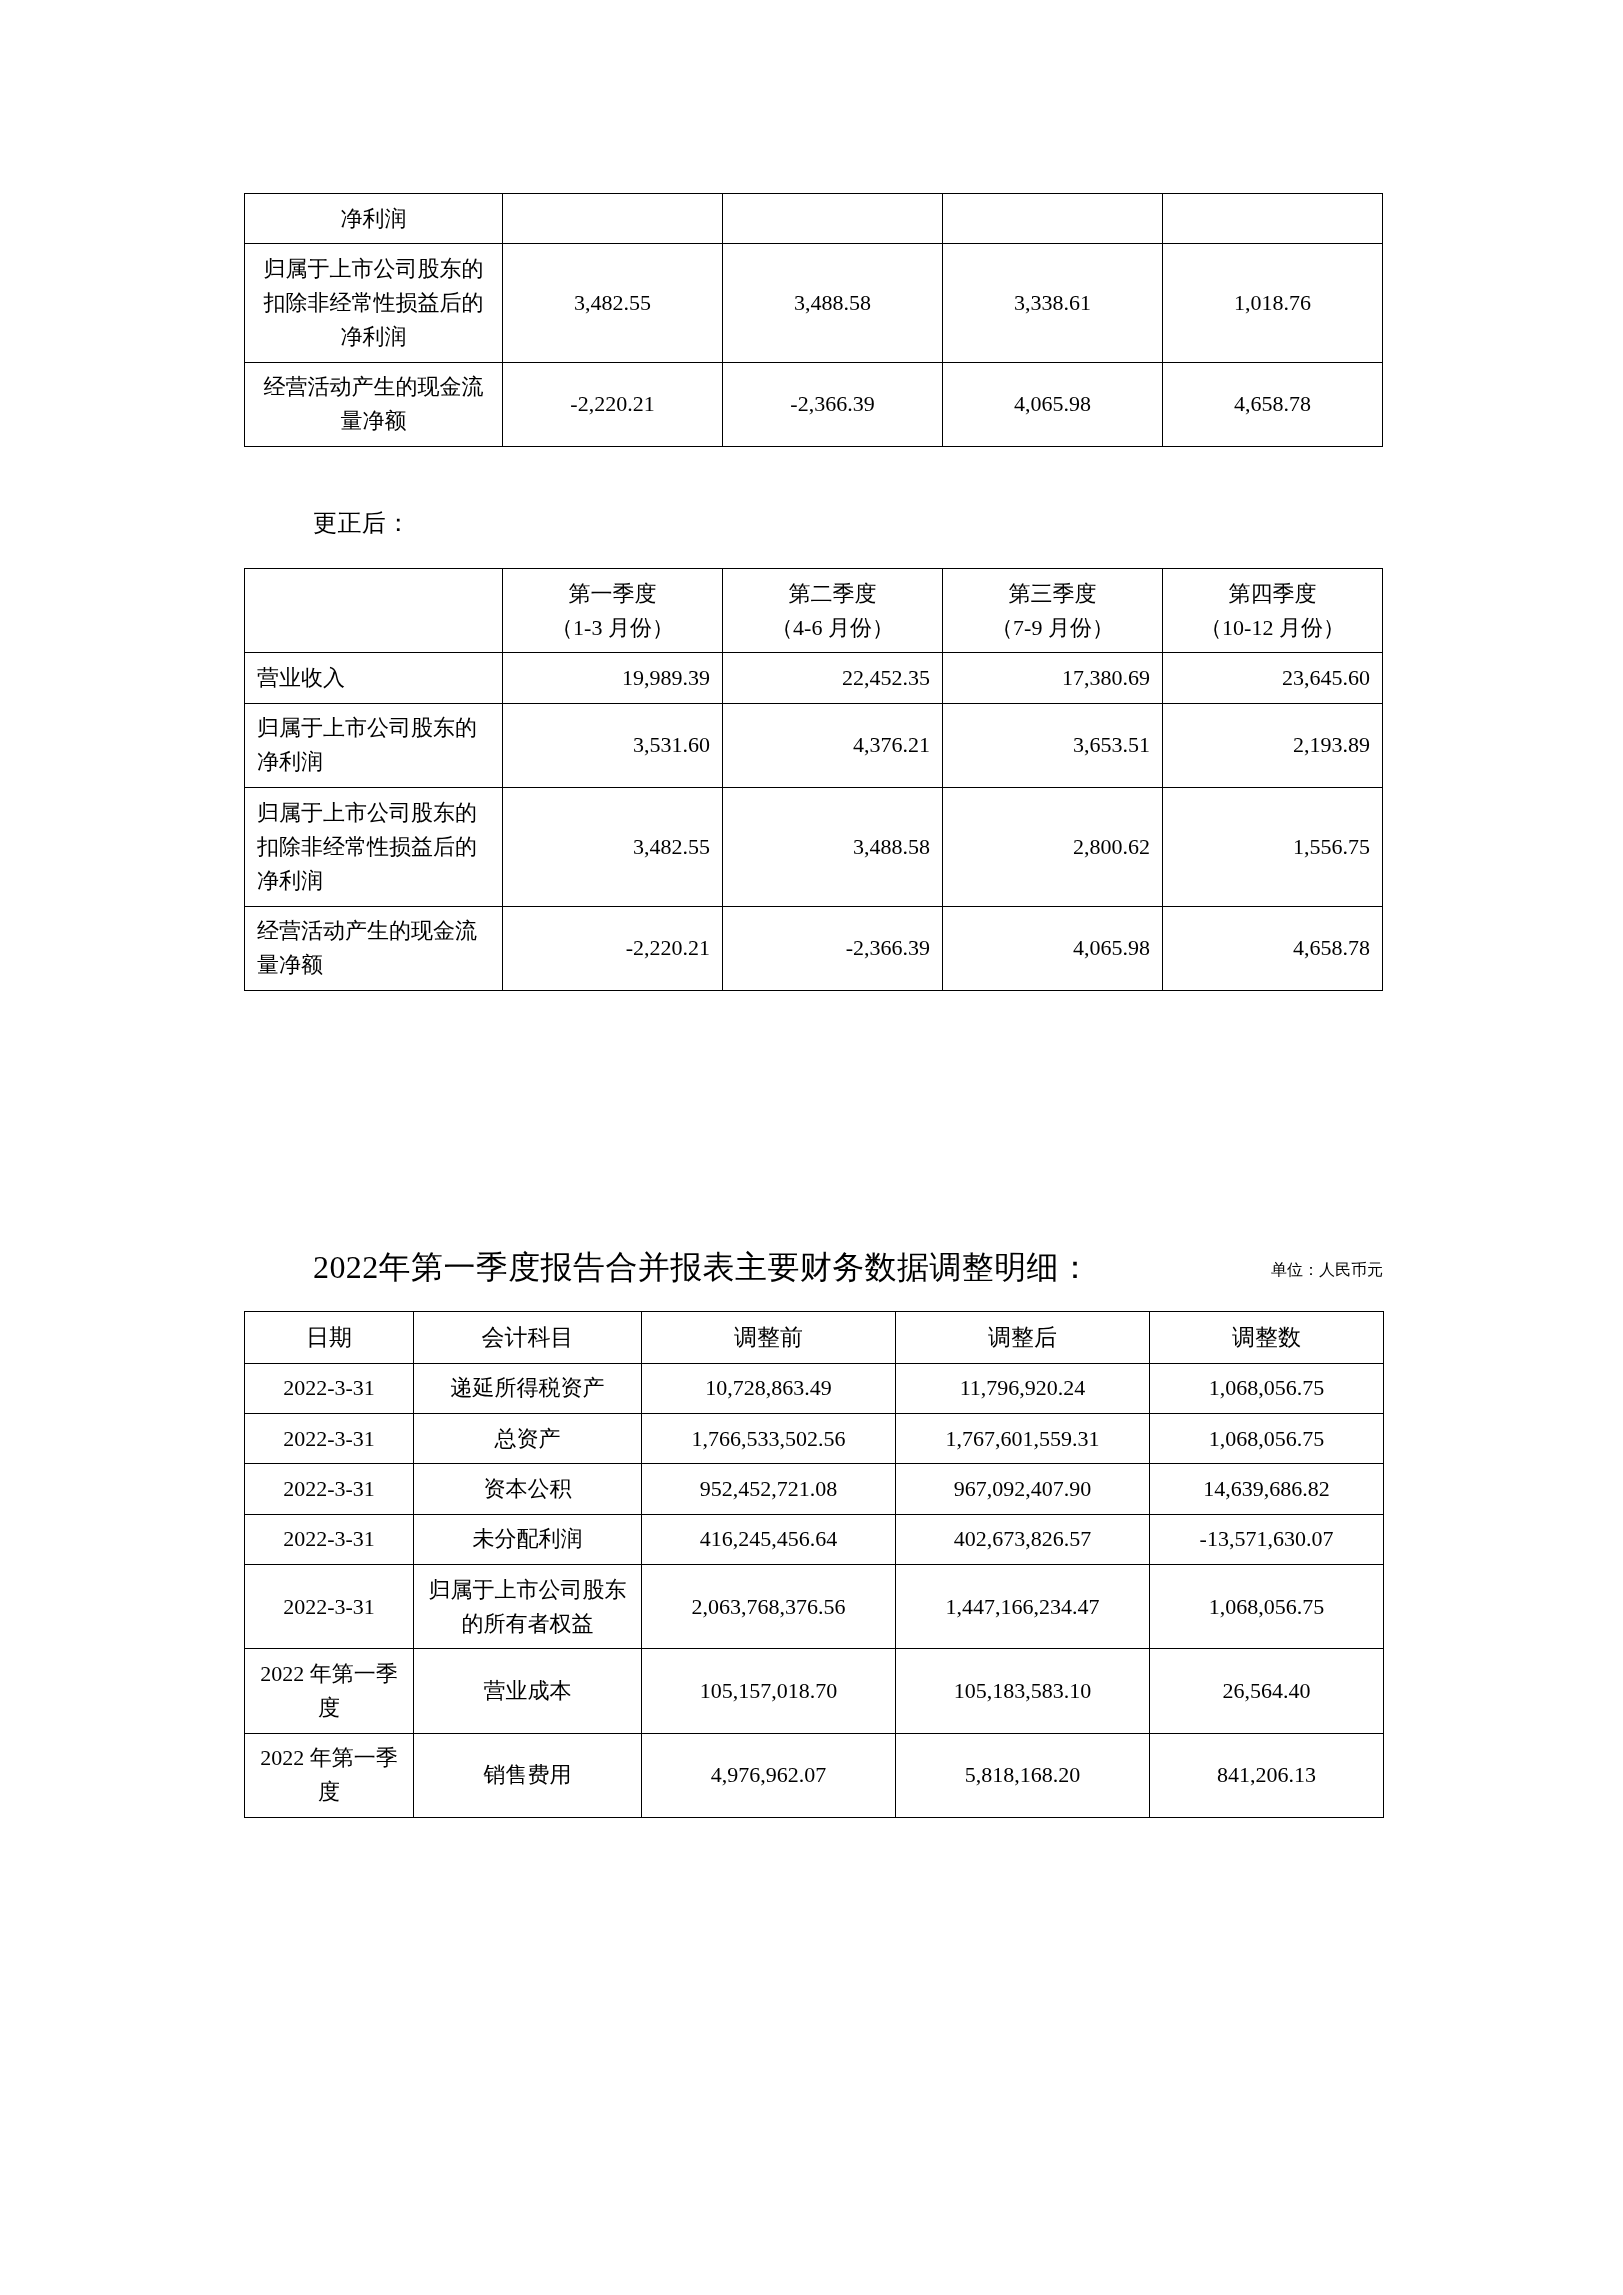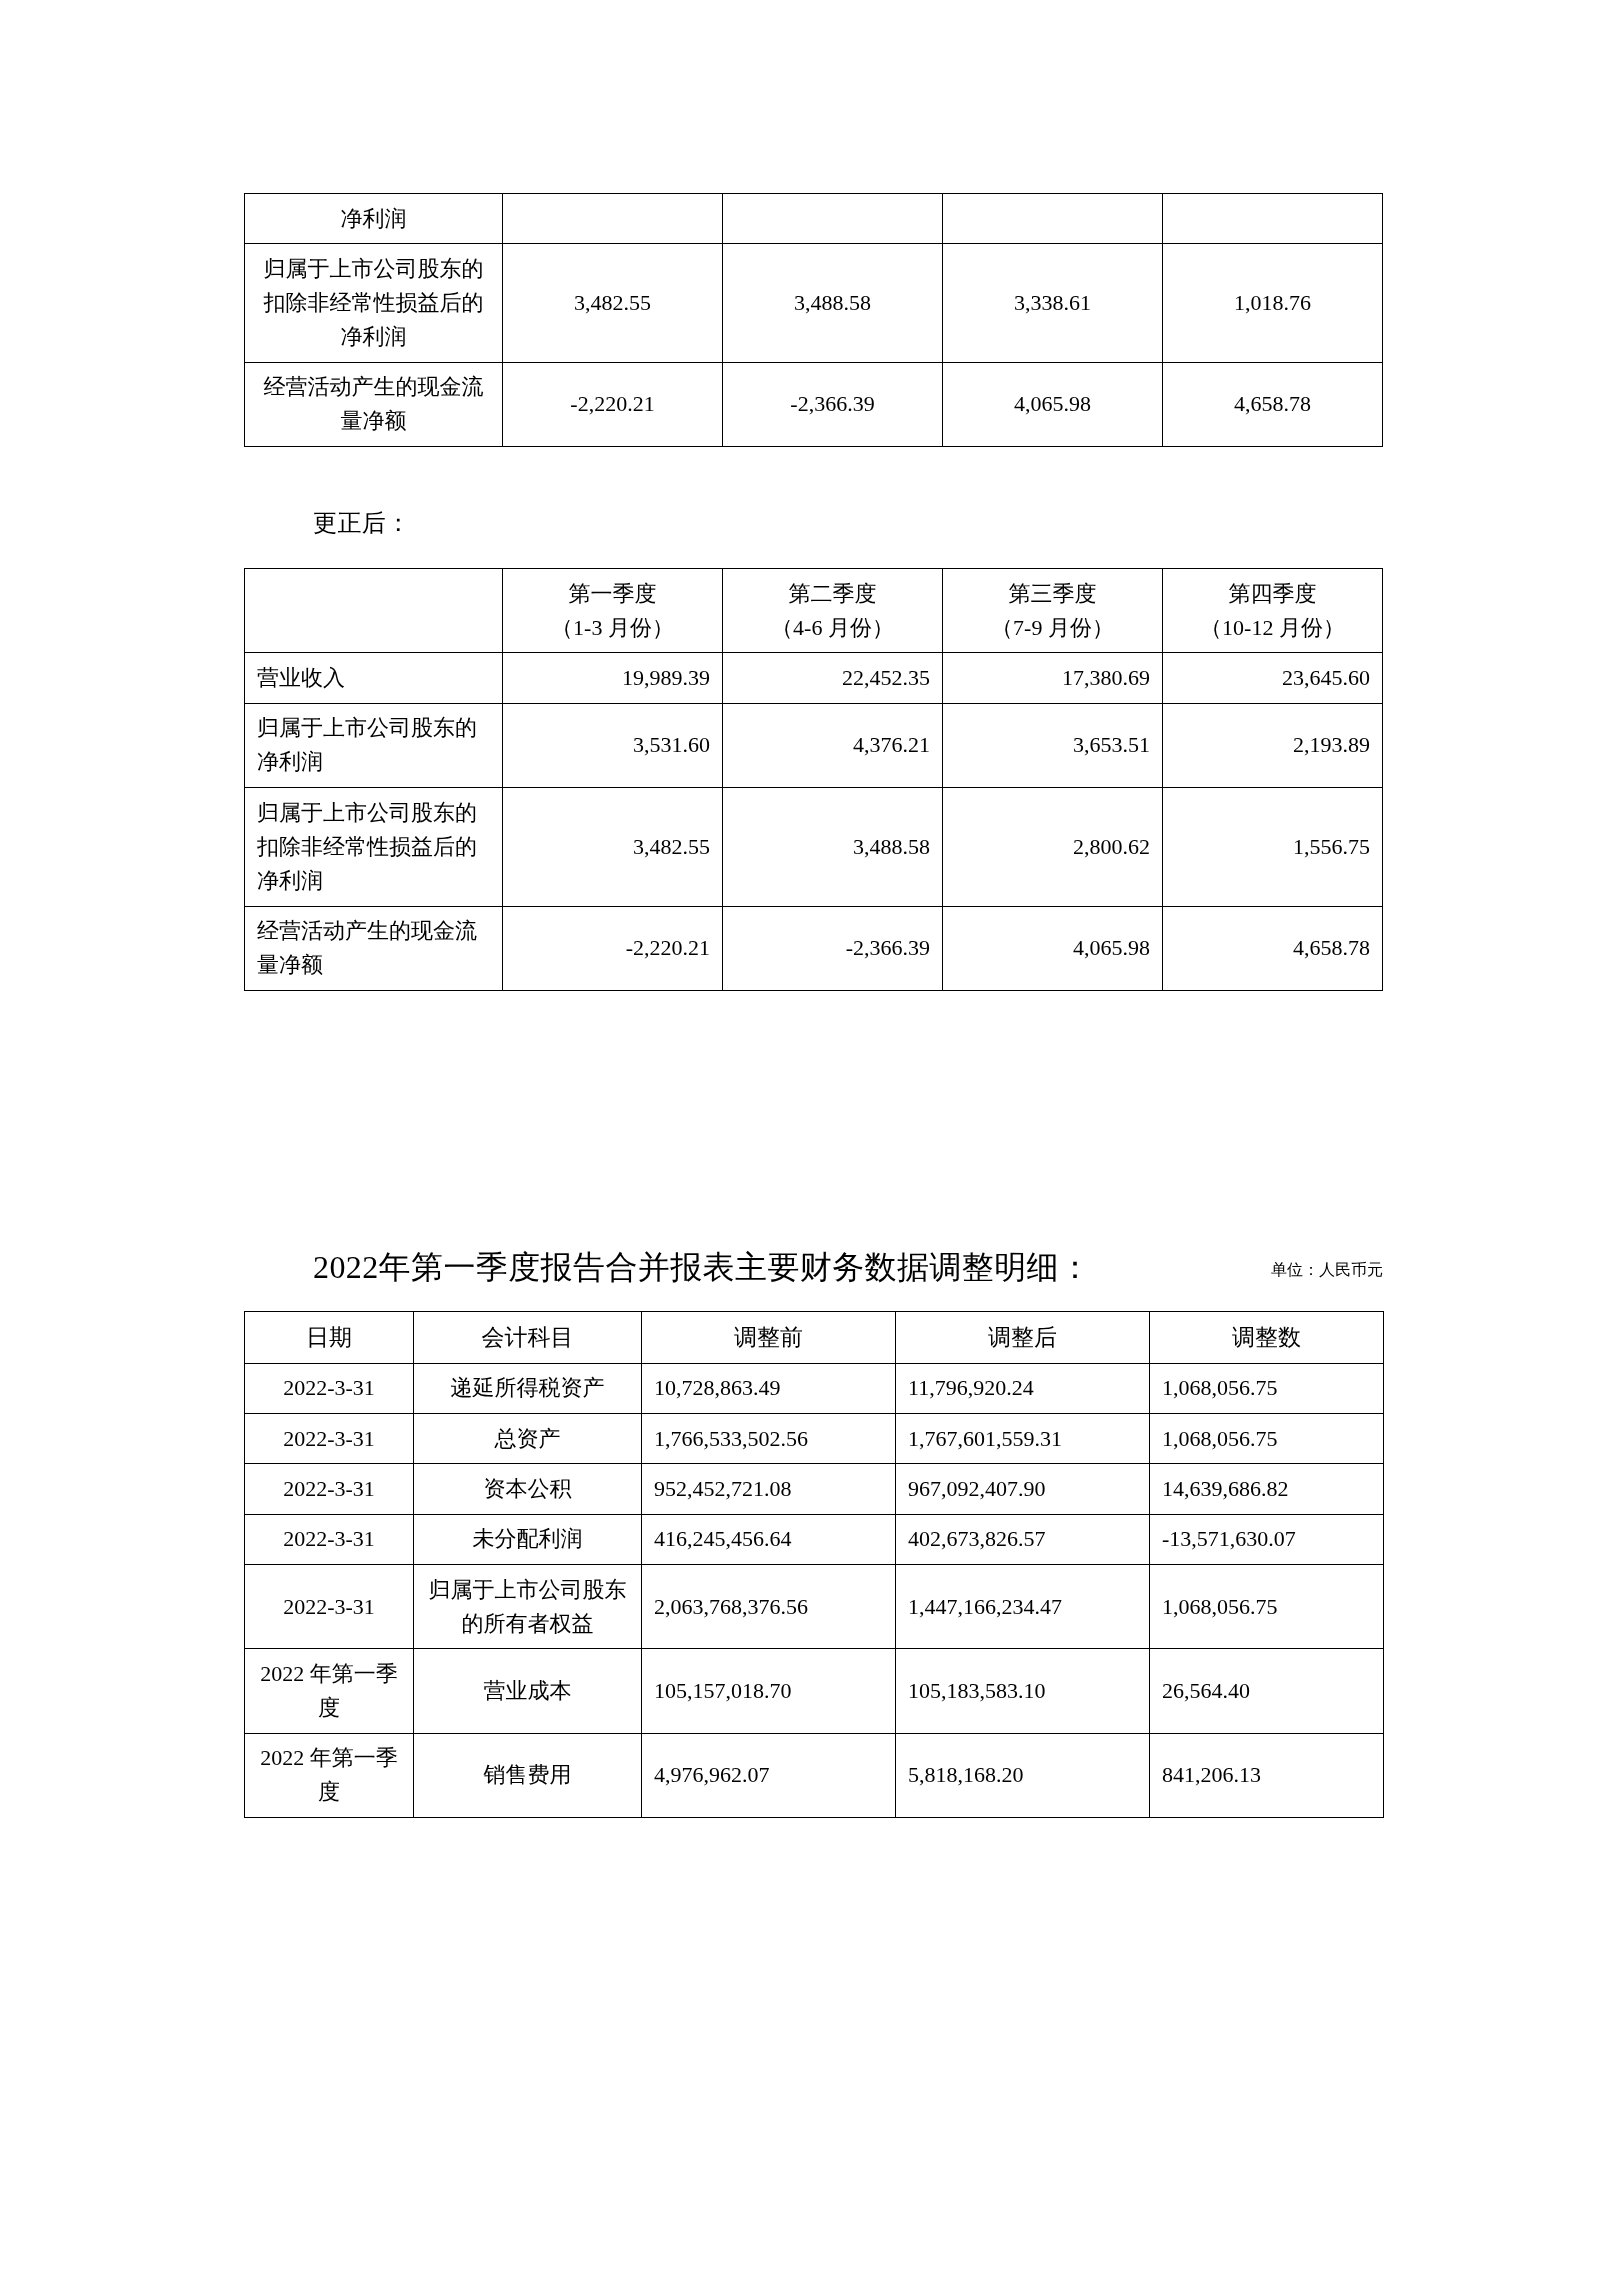--- a/index.html
+++ b/index.html
@@ -97,21 +97,21 @@
   
   .t3-wrap {
     position: absolute;
     left: 244px;
     top: 1311px;
   }
   .t3-wrap table.fin td {
     text-align: center;
   }
   .t3-wrap table.fin td.num {
-    text-align: left;
+    text-align: center;
   }
   .t3-head td {
     font-weight: bold;
     font-size: 23px;
   }
   .nowrap { white-space: nowrap; }
 </style>
 </head>
 <body>
 

